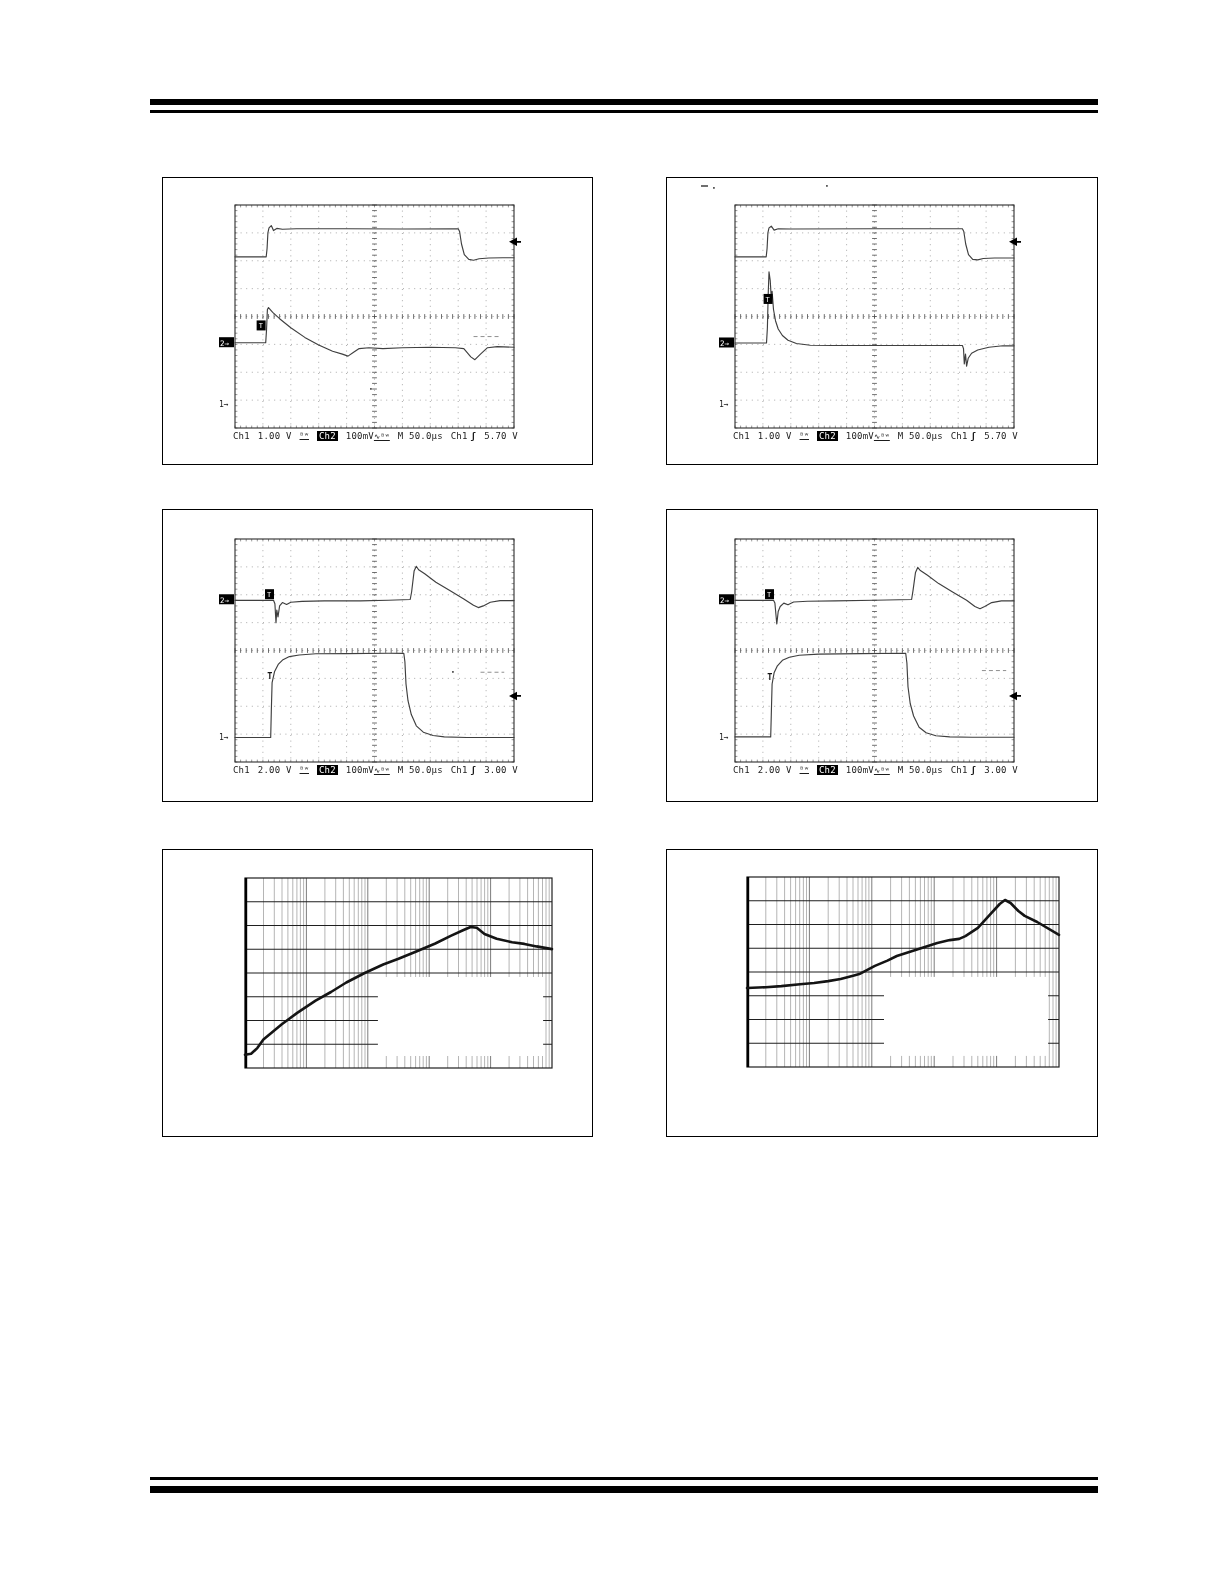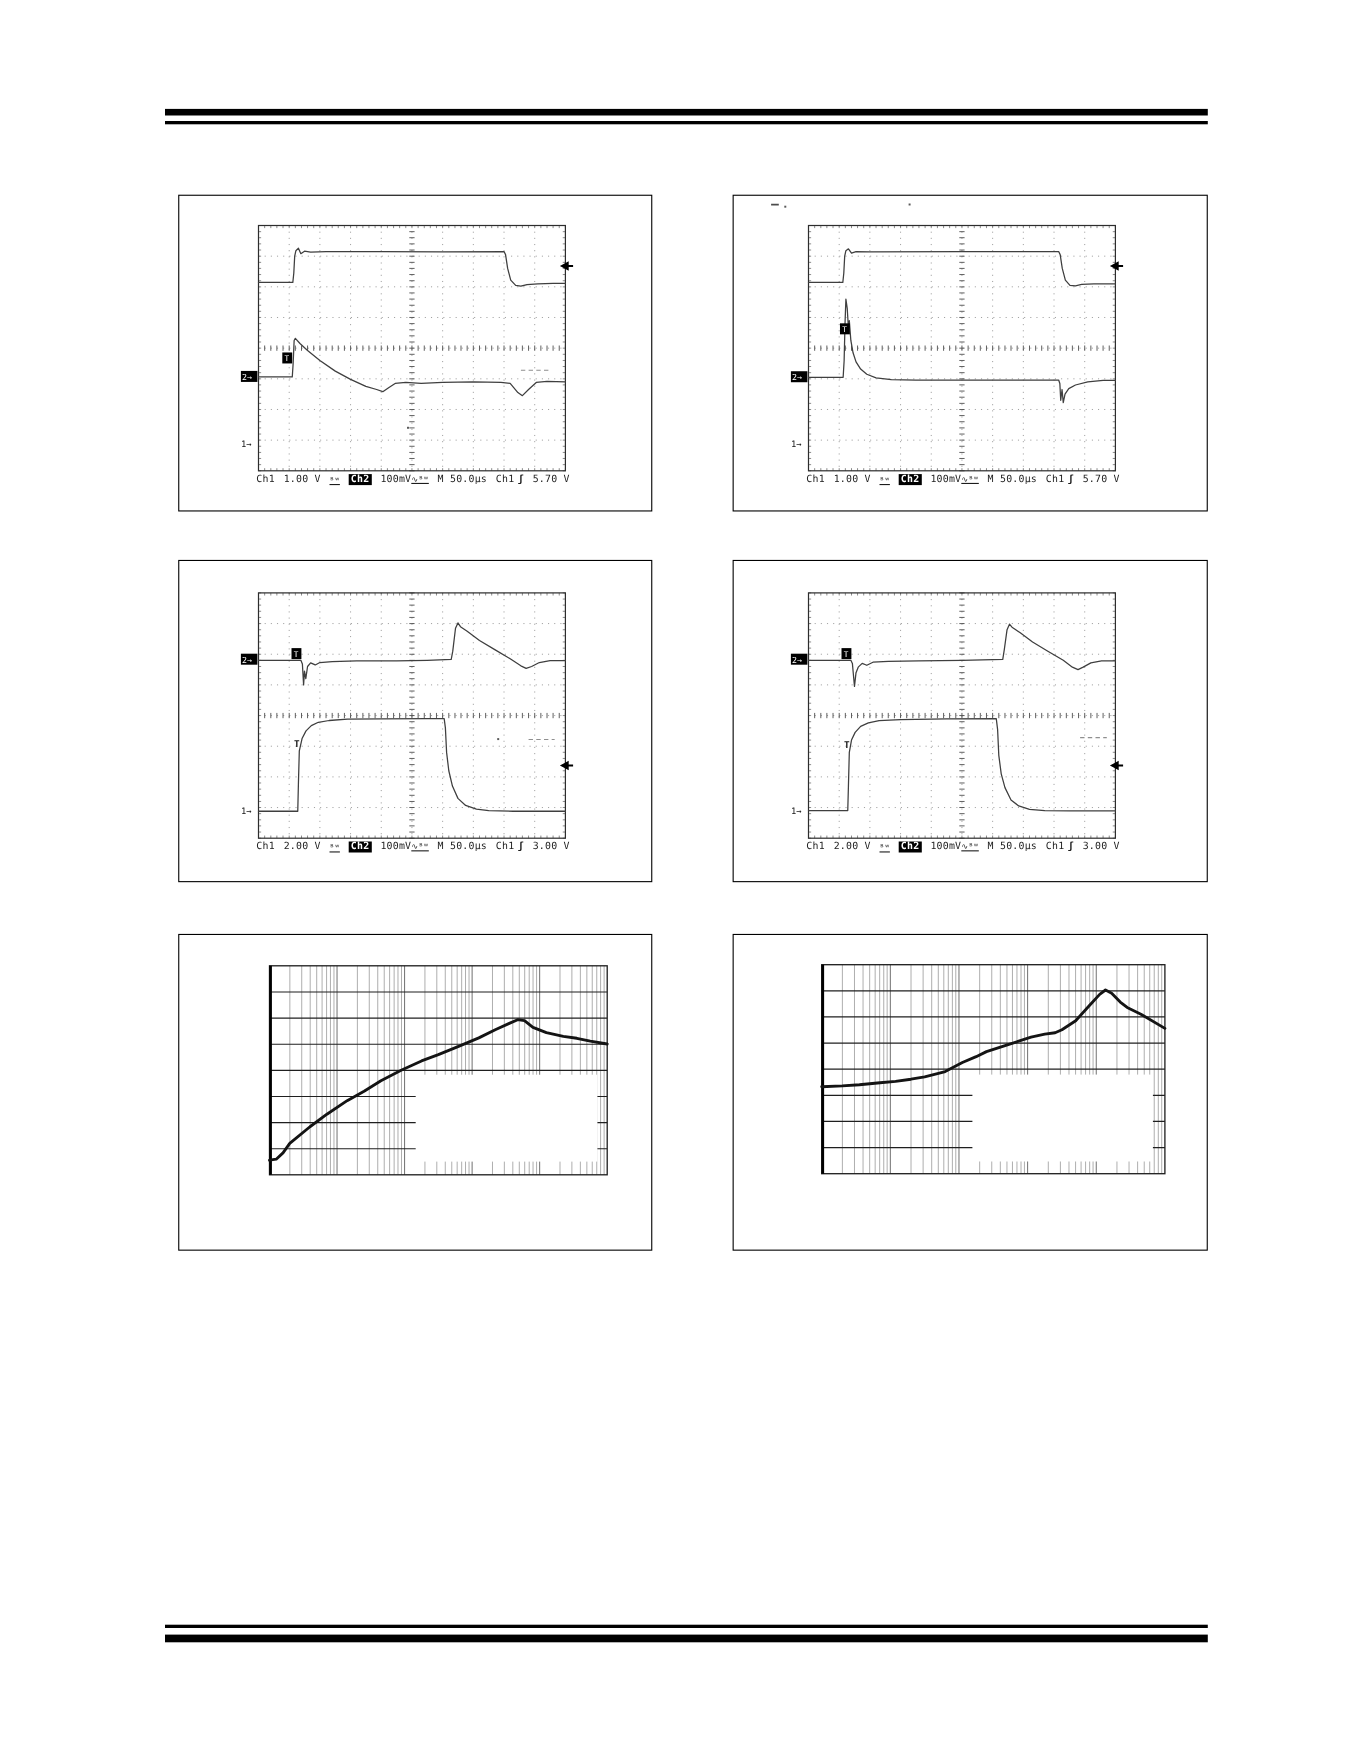--- a/index.html
+++ b/index.html
@@ -5,24 +5,24 @@
   html,body{margin:0;padding:0;background:#ffffff;}
   .page{position:relative;width:1224px;height:1584px;background:#ffffff;overflow:hidden;
         font-family:"DejaVu Sans Mono","DejaVu Sans",monospace;}
   .rule{position:absolute;background:#000000;}
   .rule-header-thick{left:150px;top:99px;width:948px;height:6px;}
   .rule-header-thin{left:150px;top:110px;width:948px;height:2.5px;}
   .rule-footer-thin{left:150px;top:1477px;width:948px;height:2.5px;}
   .rule-footer-thick{left:150px;top:1486px;width:948px;height:7px;}
   .figure-box{position:absolute;border:1.6px solid #000;box-sizing:border-box;background:#fff;}
   .figure-box svg{position:absolute;left:0;top:0;}
-  .readout{position:absolute;display:flex;justify-content:space-between;align-items:center;
+  .readout{position:absolute;display:flex;justify-content:space-between;align-items:flex-start;
            font-size:9px;color:#1c1c1c;letter-spacing:.2px;white-space:nowrap;
            font-family:"DejaVu Sans Mono","DejaVu Sans",monospace;}
-  .readout .inv{background:#000;color:#fff;padding:0 2px;font-weight:bold;}
+  .readout .inv{background:#000;color:#fff;padding:0 2px;}
   .readout .bw{font-size:7.5px;text-decoration:underline;}
   .readout .slope{font-weight:bold;margin-left:3px;}
   text{font-family:"DejaVu Sans Mono","DejaVu Sans",monospace;}
 </style>
 </head>
 <body>
 
 <div class="page">
   <div class="rule rule-header-thick"></div>
   <div class="rule rule-header-thin"></div>

